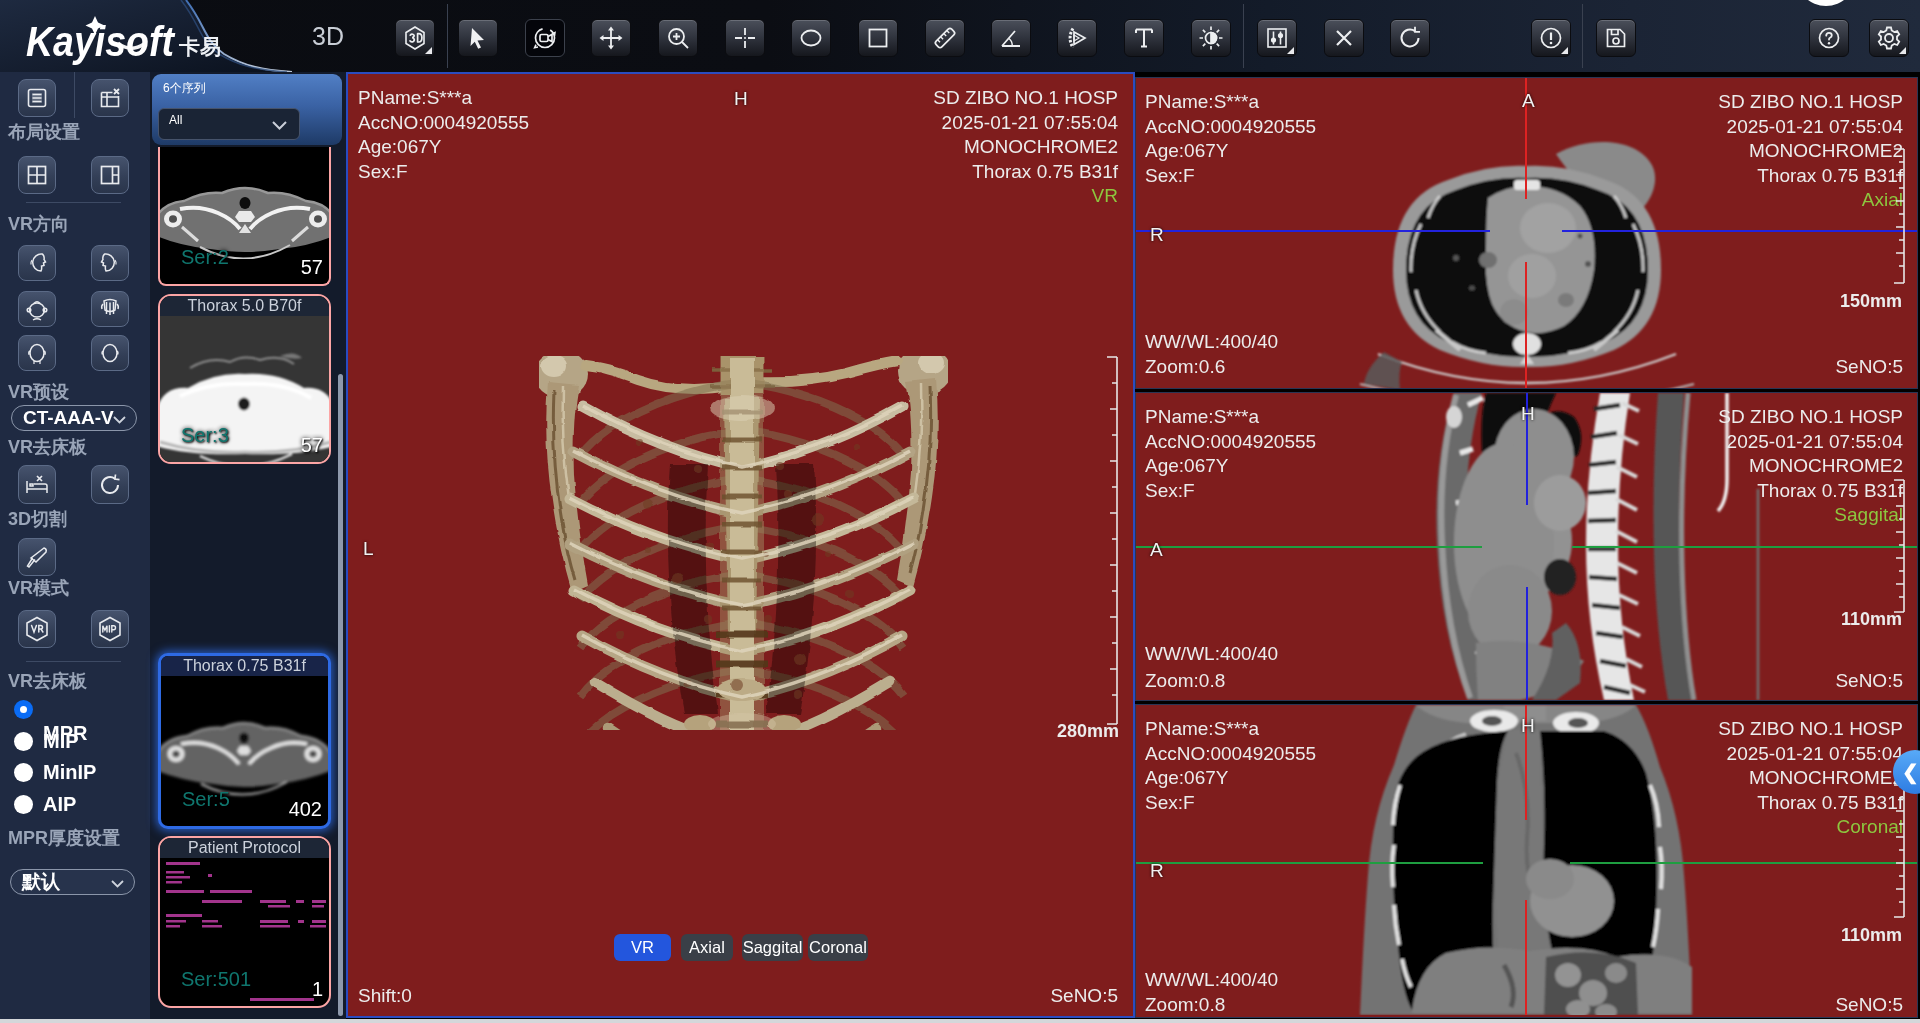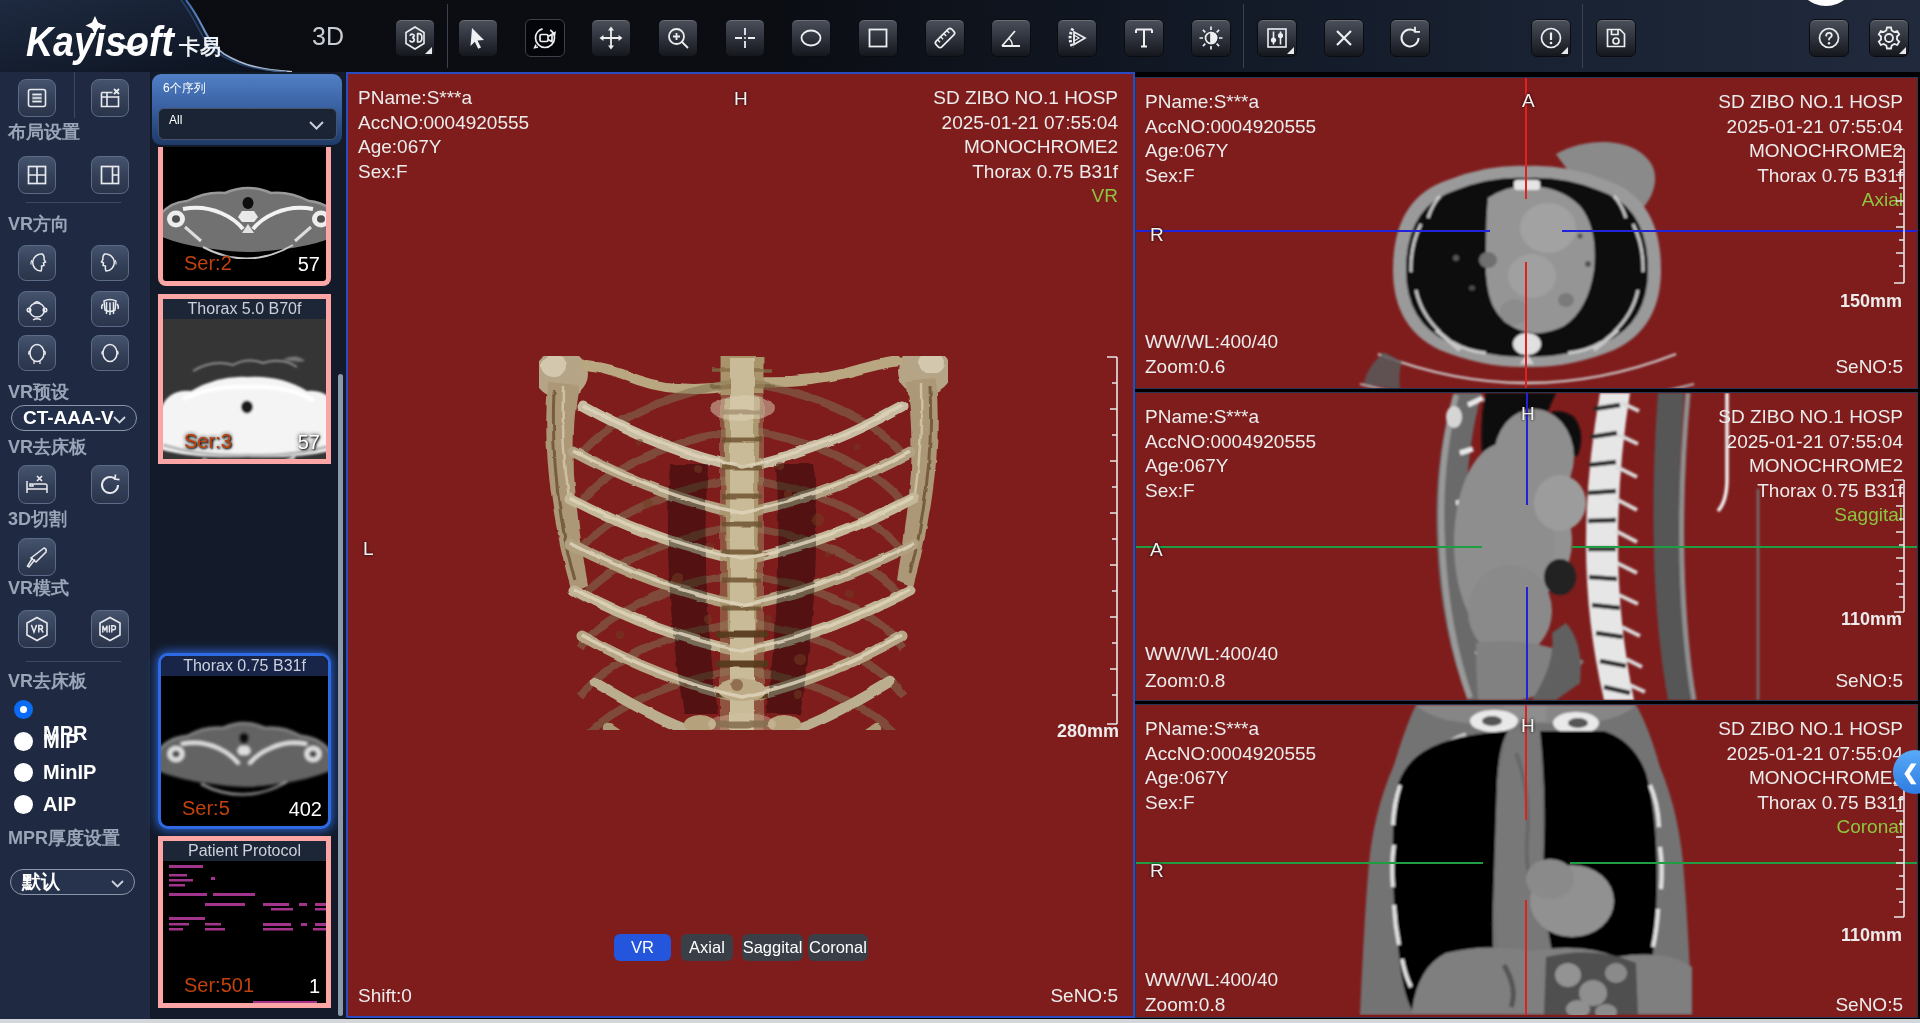--- a/index.html
+++ b/index.html
@@ -27,27 +27,27 @@
 .sdrop{position:absolute;background:#27334c;border:1px solid #8b96aa;color:#fff;
  font-size:19px;display:flex;align-items:center;}
 .radio{position:absolute;left:14px;width:19px;height:19px;border-radius:50%;background:#fff;}
 .radio.sel{background:#0a6cf5;}
 .radio.sel:after{content:"";position:absolute;left:6px;top:6px;width:7px;height:7px;border-radius:50%;background:#fff;}
 .rlabel{position:absolute;left:43px;color:#fff;font-size:20px;}
 #series{position:absolute;left:150px;top:72px;width:196px;height:948px;background:#131b2b;}
 #serhead{position:absolute;left:2px;top:2px;width:190px;height:71px;border-radius:9px;
  background:linear-gradient(180deg,#517fc5 0%,#3a62a4 45%,#1e3a66 100%);}
 #serhead .t{position:absolute;left:11px;top:6px;color:#fff;font-size:12px;}
-#allsel{position:absolute;left:6px;top:34px;width:179px;height:32px;border-radius:6px;
+#allsel{position:absolute;left:6px;top:34px;width:142px;height:32px;border-radius:6px;
  background:#1a2435;border:1px solid #46536b;color:#fff;font-size:19px;}
 #allsel .t{position:absolute;left:10px;top:4px;}
-.card{position:absolute;left:8px;width:173px;background:#000;border:5px solid #fca5a5;border-radius:0;overflow:hidden;}
+.card{position:absolute;left:8px;width:173px;background:#000;border:2px solid #fca5a5;border-radius:13px;overflow:hidden;}
 .card .title{position:absolute;left:0;top:0;width:100%;height:20px;background:#1d2636;color:#ccd2dc;
  font-size:16px;text-align:center;line-height:20px;}
-.card .ser{position:absolute;left:21px;bottom:6px;color:#c2410c;font-size:20px;text-shadow:0 0 4px #000,1px 1px 2px #000;}
+.card .ser{position:absolute;left:21px;bottom:15px;color:#0f766e;font-size:20px;text-shadow:0 0 4px #000,1px 1px 2px #000;}
 .card .cnt{position:absolute;right:6px;bottom:5px;color:#fff;font-size:20px;text-shadow:0 0 4px #000,1px 1px 2px #000;}
 .card svg{position:absolute;left:0;top:0;}
 #scrollbar{position:absolute;left:188px;top:302px;width:5px;height:642px;background:#8e99ac;border-radius:3px;}
 .vp{position:absolute;background:#7f1d1d;}
 .ov{position:absolute;color:#ececec;font-size:19px;line-height:24.5px;white-space:pre;}
 .ovr{text-align:right;}
 .green{color:#8dc63f;}
 .omark{position:absolute;color:#f2f2f2;font-size:19px;text-shadow:0 0 3px #000;}
 #bstrip{position:absolute;left:0;top:1019px;width:1920px;height:4px;background:#d4d7da;}
 #chev{position:absolute;left:1893px;top:750px;width:44px;height:44px;border-radius:50%;

